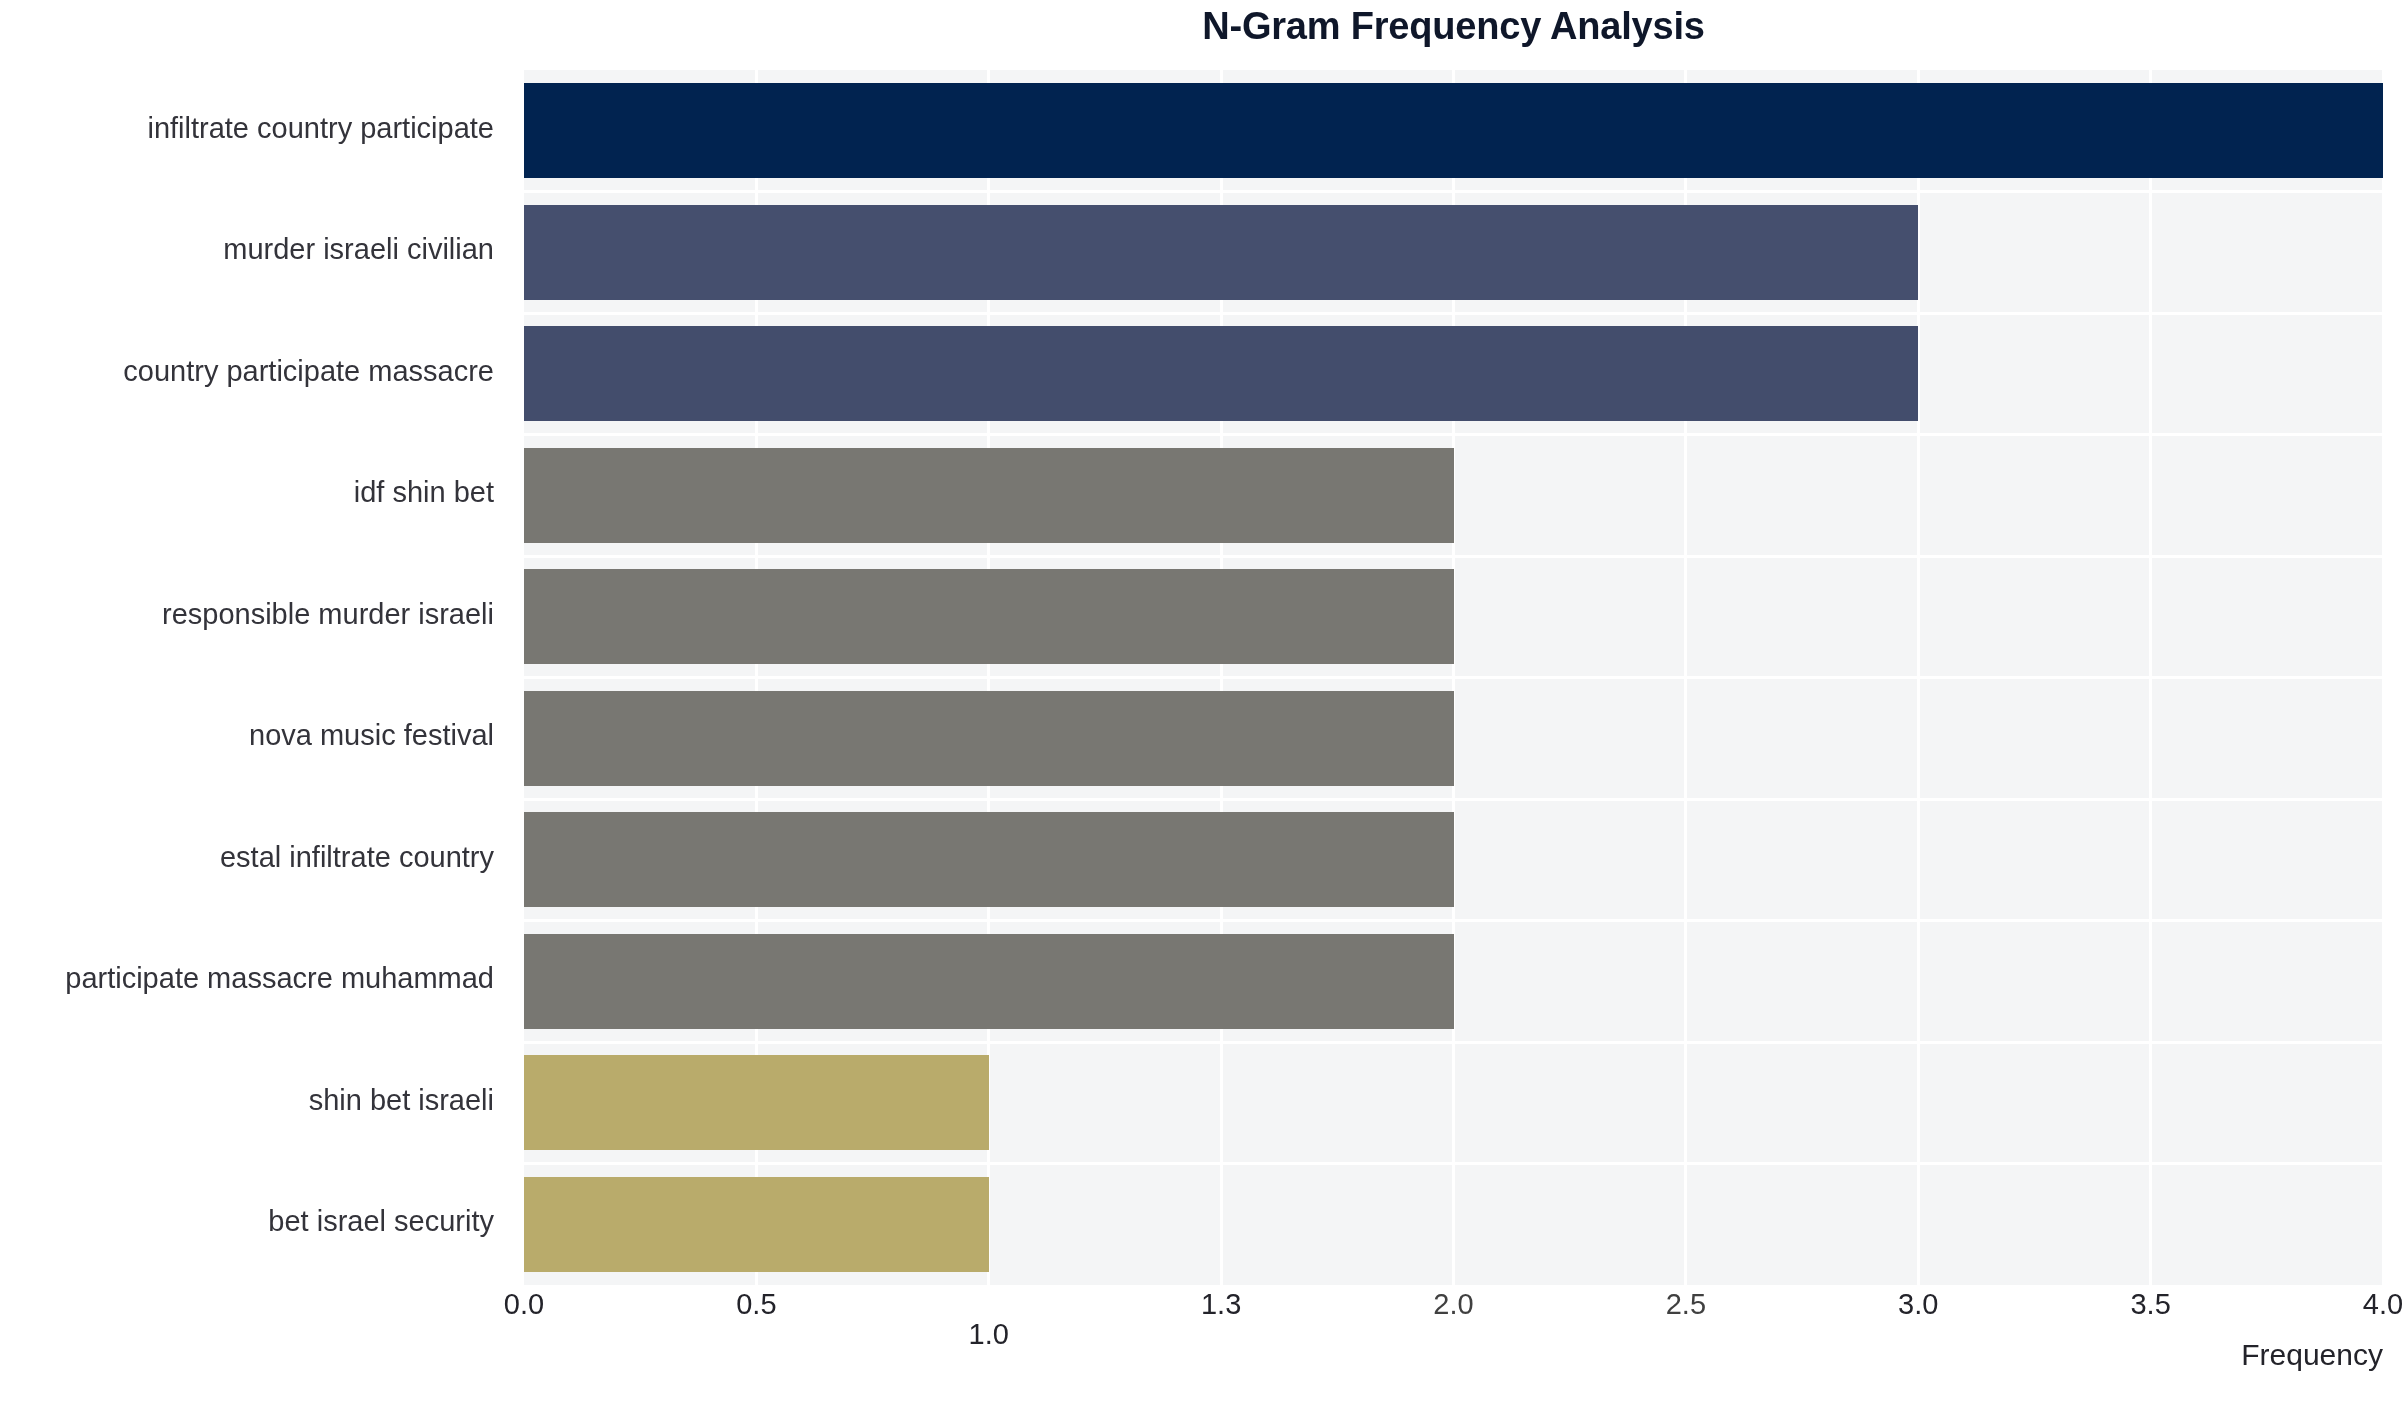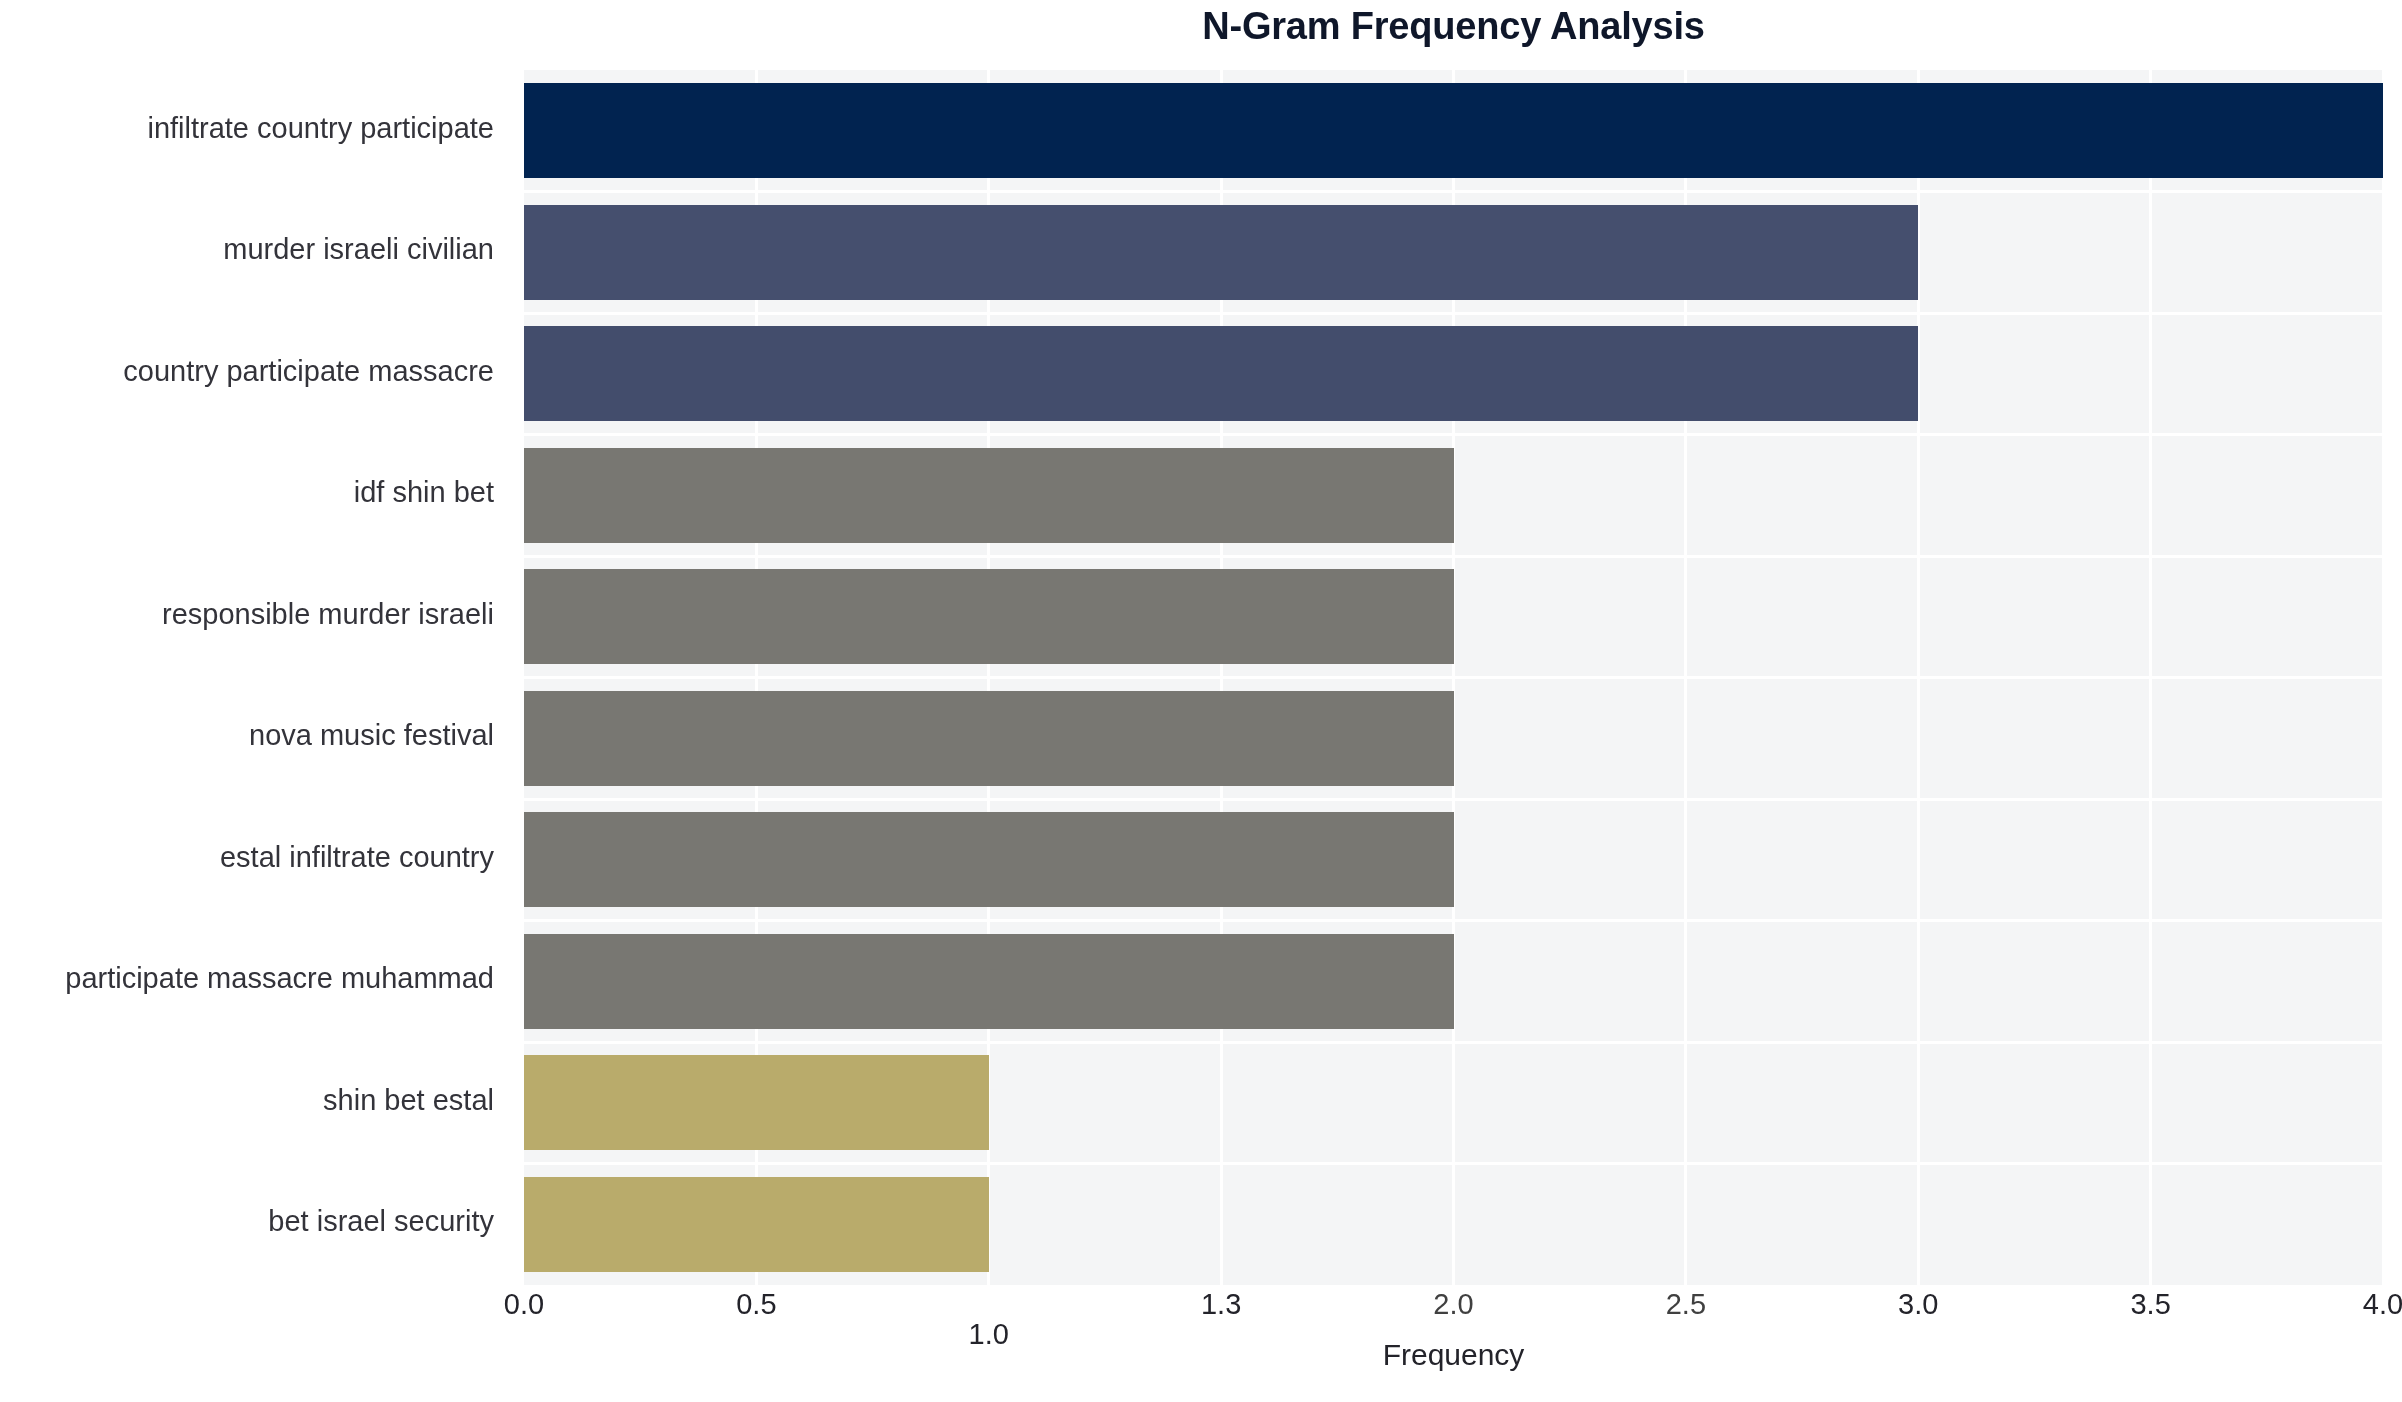--- a/index.html
+++ b/index.html
@@ -103,21 +103,21 @@
     font-size: 29px;
     color: #23232a;
     white-space: nowrap;
     font-family: "Liberation Sans", sans-serif;
   }
   #x-axis-label {
     position: absolute;
     left: 524px;
     top: 1338px;
     width: 1859px;
-    text-align: center;
+    text-align: right;
     font-size: 30px;
     color: #23232a;
     font-family: "Liberation Sans", sans-serif;
   }
 </style>
 </head>
 <body>
 
 <div id="figure" style="background: rgb(255, 255, 255);">
 
@@ -155,21 +155,21 @@
 
   <div id="y-labels">
       <div class="y-label" style="top: 41.75px; color: rgb(51, 51, 58);">infiltrate country participate</div>
       <div class="y-label" style="top: 163.25px; color: rgb(51, 51, 58);">murder israeli civilian</div>
       <div class="y-label" style="top: 284.75px; color: rgb(51, 51, 58);">country participate massacre</div>
       <div class="y-label" style="top: 406.25px; color: rgb(51, 51, 58);">idf shin bet</div>
       <div class="y-label" style="top: 527.75px; color: rgb(51, 51, 58);">responsible murder israeli</div>
       <div class="y-label" style="top: 649.25px; color: rgb(51, 51, 58);">nova music festival</div>
       <div class="y-label" style="top: 770.75px; color: rgb(51, 51, 58);">estal infiltrate country</div>
       <div class="y-label" style="top: 892.25px; color: rgb(51, 51, 58);">participate massacre muhammad</div>
-      <div class="y-label" style="top: 1013.75px; color: rgb(51, 51, 58);">shin bet estal</div>
+      <div class="y-label" style="top: 1013.75px; color: rgb(51, 51, 58);">shin bet israeli</div>
       <div class="y-label" style="top: 1135.25px; color: rgb(51, 51, 58);">bet israel security</div>
     </div>
 
   <div id="x-ticks">
       <div class="x-tick" style="left: 0px; color: rgb(35, 35, 42);">0.0</div>
       <div class="x-tick" style="left: 232.375px; color: rgb(35, 35, 42);">0.5</div>
       <div class="x-tick" style="left: 464.75px; color: rgb(35, 35, 42); margin-top: 30px;">1.0</div>
       <div class="x-tick" style="left: 697.125px; color: rgb(35, 35, 42);">1.3</div>
       <div class="x-tick" style="left: 929.5px; color: #404040;">2.0</div>
       <div class="x-tick" style="left: 1161.88px; color: #404040;">2.5</div>

